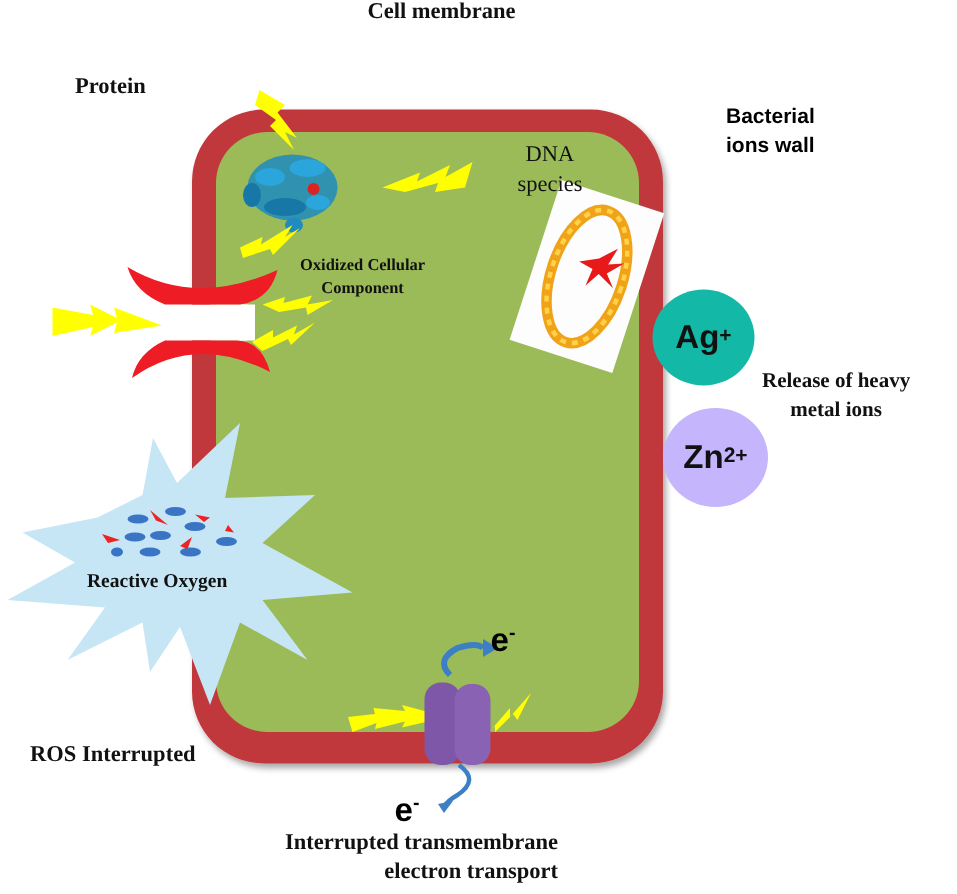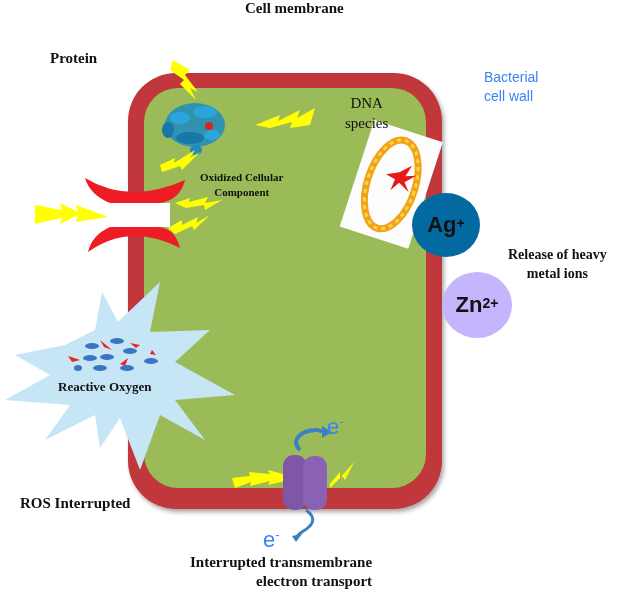--- a/index.html
+++ b/index.html
@@ -1,19 +1,19 @@
 <!DOCTYPE html>
 <html><head>
 <meta charset="utf-8">
 <style>
   html, body { margin:0; padding:0; background:#ffffff; }
   body { width:638px; height:596px; position:relative; overflow:hidden; font-family:"Liberation Serif", serif; }
   #stage { position:absolute; left:0; top:0; width:638px; height:596px; }
   .lbl { position:absolute; font-family:"Liberation Serif", serif; font-weight:bold; color:#111; text-align:center; white-space:nowrap; }
-  .lbl-sans { position:absolute; font-family:"Liberation Sans", sans-serif; font-weight:normal; color:#3b82f6; white-space:nowrap; }
+  .lbl-sans { position:absolute; font-family:"Liberation Sans", sans-serif; font-weight:bold; color:#000000; white-space:nowrap; }
   .ion { position:absolute; border-radius:50%; display:flex; align-items:center; justify-content:center;
          font-family:"Liberation Sans", sans-serif; font-weight:bold; color:#111; font-size:22px; }
   .ion sup { font-size:14px; position:relative; top:-2px; }
 </style>
 </head>
 <body>
 
 <div id="stage">
   <svg width="638" height="596" viewBox="0 0 638 596" style="position:absolute;left:0;top:0;">
     <defs>
@@ -87,21 +87,21 @@
       <polygon points="322,426 332,432 322,438" fill="#3d7fc4"></polygon>
       <path d="M306 510 Q320 520 305 530 Q298 534 296 538" stroke="#3d7fc4" stroke-width="3" fill="none"></path>
       <polygon points="292,536 302,534 296,542" fill="#3d7fc4"></polygon>
     </g>
   </svg>
 
   <div class="lbl" style="left:245px;top:0px;font-size:15px;">Cell membrane</div>
   <div class="lbl" style="left:50px;top:50px;font-size:15px;">Protein</div>
   <div class="lbl-sans" style="left:484px;top:68px;font-size:14px;line-height:19px;">
     <div>Bacterial</div>
-    <div>cell wall</div>
+    <div>ions wall</div>
   </div>
   <div class="lbl" style="left:345px;top:93px;font-size:15px;font-weight:normal;line-height:20px;">
     <div>DNA</div>
     <div>species</div>
   </div>
   <div class="lbl" style="left:200px;top:170px;font-size:11px;line-height:15px;">
     <div>Oxidized Cellular</div>
     <div>Component</div>
   </div>
   <div class="lbl" style="left:508px;top:245px;font-size:14px;line-height:19px;">
@@ -110,21 +110,21 @@
   </div>
   <div class="lbl" style="left:58px;top:378px;font-size:13px;line-height:17px;">
     <div>Reactive Oxygen</div>
   </div>
   <div class="lbl" style="left:20px;top:495px;font-size:15px;">ROS Interrupted</div>
   <div class="lbl" style="left:190px;top:553px;font-size:15px;line-height:19px;text-align:right;">
     <div>Interrupted transmembrane</div>
     <div>electron transport</div>
   </div>
 
-  <div class="ion" style="left:412px;top:193px;width:68px;height:64px;background:#0369a1;">
+  <div class="ion" style="left:435px;top:193px;width:68px;height:64px;background:#14b8a6;">
     <span>Ag</span>
       <sup>+</sup>
   </div>
   <div class="ion" style="left:442px;top:272px;width:70px;height:66px;background:#c4b5fd;">
     <span>Zn</span>
       <sup>2+</sup>
   </div>
 
   <div class="lbl-sans" style="left:327px;top:414px;font-size:22px;">
     <span>e</span><sup style="font-size:13px;">-</sup>

